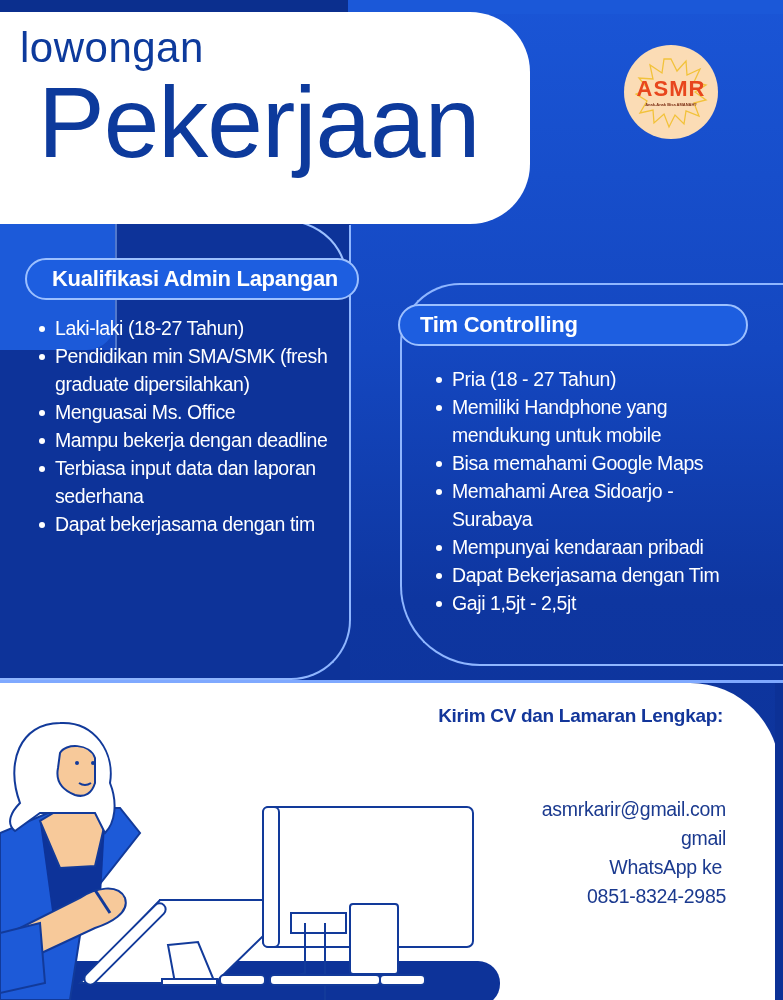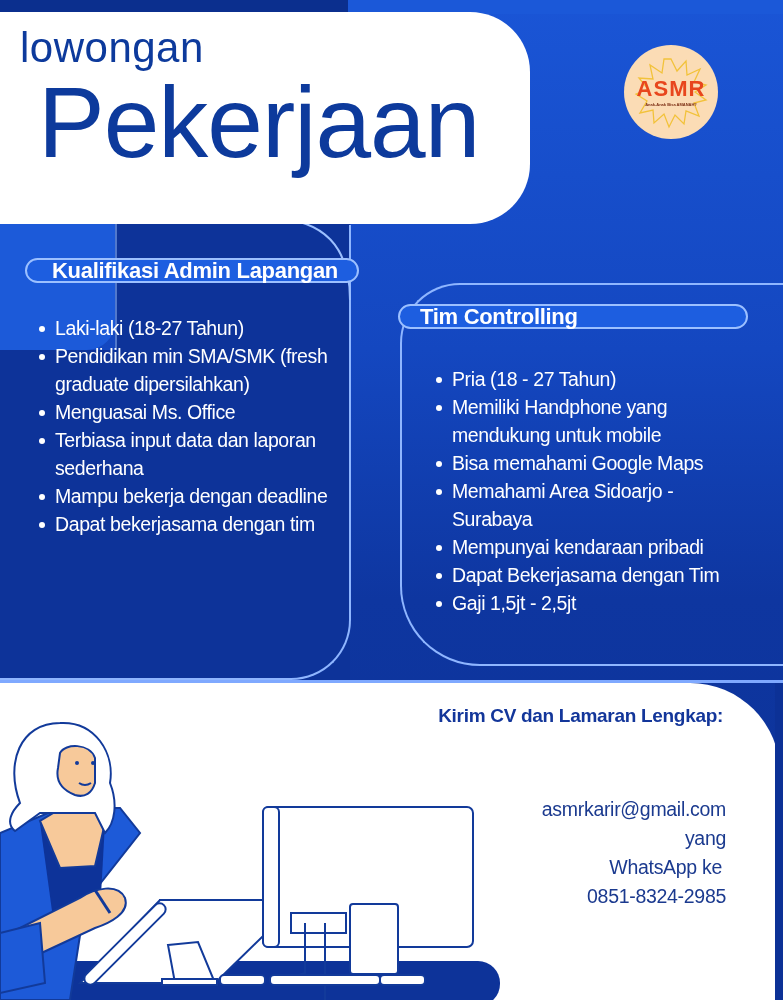--- a/index.html
+++ b/index.html
@@ -79,21 +79,21 @@
       position: absolute; left: -30px; top: 225px; width: 381px; height: 455px;
       border: 2px solid #8fb6ff;
       border-top: none; border-left: none;
       border-radius: 0 0 60px 0;
     }
     .vline-left {
       position: absolute; left: 115px; top: 222px; width: 2px; height: 128px;
       background: rgba(150,190,255,0.5);
     }
     .pill {
-      position: absolute; height: 25px;
+      position: absolute; height: 42px;
       border: 2px solid #9cc0ff;
       border-radius: 22px;
       background: #1d5ee0;
       color: #ffffff; font-weight: 700; font-size: 22px;
       display: flex; align-items: center;
     }
     .pill-left { left: 25px; top: 258px; width: 334px; padding-left: 25px; letter-spacing: -0.3px; }
     .pill-right { left: 398px; top: 304px; width: 350px; padding-left: 20px; letter-spacing: -0.3px; }
     ul.bullets { list-style: none; position: absolute; color: #ffffff; }
     ul.bullets li {
@@ -170,22 +170,22 @@
     <span class="logo-sub">Anak-Anak Bisa AMANAH?</span>
   </div>
 
   <div class="pill pill-left">
     <span>Kualifikasi Admin Lapangan</span>
   </div>
   <ul class="bullets list-left">
     <li>Laki-laki (18-27 Tahun)</li>
     <li>Pendidikan min SMA/SMK (fresh graduate dipersilahkan)</li>
     <li>Menguasai Ms. Office</li>
+    <li>Mampu bekerja dengan deadline</li>
     <li>Terbiasa input data dan laporan sederhana</li>
-    <li>Mampu bekerja dengan deadline</li>
     <li>Dapat bekerjasama dengan tim</li>
   </ul>
 
   <div class="pill pill-right">
     <span>Tim Controlling</span>
   </div>
   <ul class="bullets list-right">
     <li>Pria (18 - 27 Tahun)</li>
     <li style="width:245px">Memiliki Handphone yang mendukung untuk mobile</li>
     <li>Bisa memahami Google Maps</li>
@@ -236,17 +236,17 @@
     <path d="M 10 250 L 80 215 C 95 205 118 200 125 215 C 130 230 110 240 95 245 L 20 280 Z" fill="#f7c99a" stroke="#123a9a" stroke-width="2"></path>
     <path d="M 0 250 L 40 240 L 45 300 L 0 310 Z" fill="#1d5ad8" stroke="#123a9a" stroke-width="2"></path>
     <line x1="95" y1="207" x2="110" y2="230" stroke="#123a9a" stroke-width="3"></line>
 
     <rect x="70" y="255" width="110" height="12" rx="6" transform="rotate(-45 125 261)" fill="#ffffff" stroke="#123a9a" stroke-width="2"></rect>
   </svg>
 
   <div class="contact-title">Kirim CV dan Lamaran Lengkap:</div>
   <div class="contact-lines">
     <div>asmrkarir@gmail.com</div>
-    <div>yang</div>
+    <div>gmail</div>
     <div style="margin-right:4px">WhatsApp ke</div>
     <div>0851-8324-2985</div>
   </div>
 </div>
 
 </body></html>

